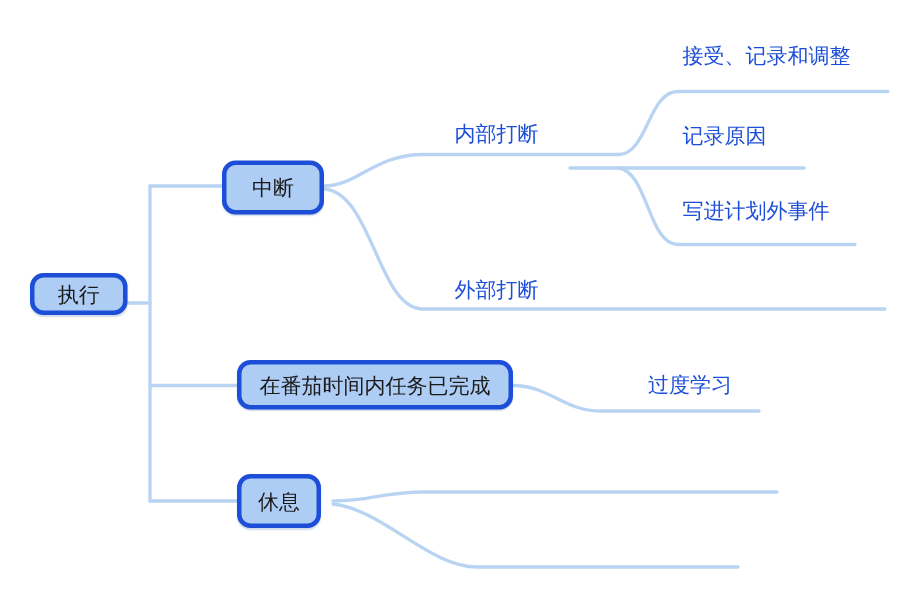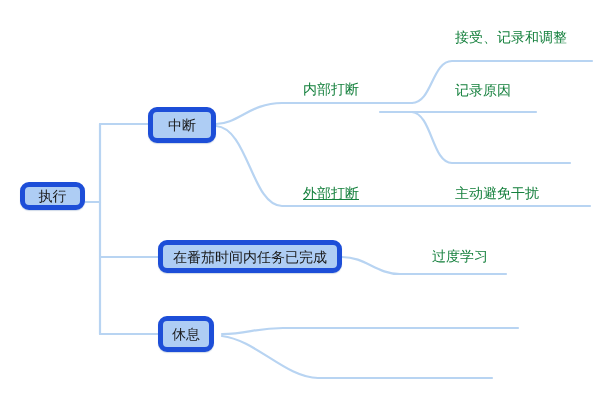--- a/index.html
+++ b/index.html
@@ -22,34 +22,34 @@
     left: 0;
     top: 0;
     width: 610px;
     height: 402px;
     pointer-events: none;
   }
   .node {
     position: absolute;
     box-sizing: border-box;
     background: #aecdf4;
-    border: 5px solid #1d4ed8;
+    border: 3px solid #1d4ed8;
     border-radius: 9px;
     color: #1a1a1a;
     font-size: 14px;
     line-height: 1;
     display: flex;
     align-items: center;
     justify-content: center;
     white-space: nowrap;
     box-shadow: 0 1px 1px rgba(120,150,190,0.35);
   }
   .leaf {
     position: absolute;
-    color: #15803d;
+    color: #1d4ed8;
     font-size: 14px;
     line-height: 1;
     white-space: nowrap;
     text-align: center;
   }
 </style>
 </head>
 <body>
 
 <div id="canvas">
@@ -88,26 +88,26 @@
   <div class="node" style="left:20px; top:182px; width:65px; height:28px;">执行</div>
 
   <div class="node" style="left:148px; top:107px; width:68px; height:36px;">中断</div>
 
   <div class="node" style="left:158px; top:240px; width:184px; height:33px;">在番茄时间内任务已完成</div>
 
   <div class="node" style="left:158px; top:316px; width:56px; height:36px;">休息</div>
 
   <div class="leaf" style="left:303px; top:82px;">内部打断</div>
 
-  <div class="leaf" style="left:303px; top:186px;text-decoration:underline;">外部打断</div>
+  <div class="leaf" style="left:303px; top:186px;">外部打断</div>
 
   <div class="leaf" style="left:455px; top:30px;">接受、记录和调整</div>
 
   <div class="leaf" style="left:455px; top:83px;">记录原因</div>
 
+  <div class="leaf" style="left:455px; top:133px;">写进计划外事件</div>
 
-  <div class="leaf" style="left:455px; top:186px;">主动避免干扰</div>
 
   <div class="leaf" style="left:432px; top:249px;">过度学习</div>
 
 
 
 </div>
 
 </body></html>

